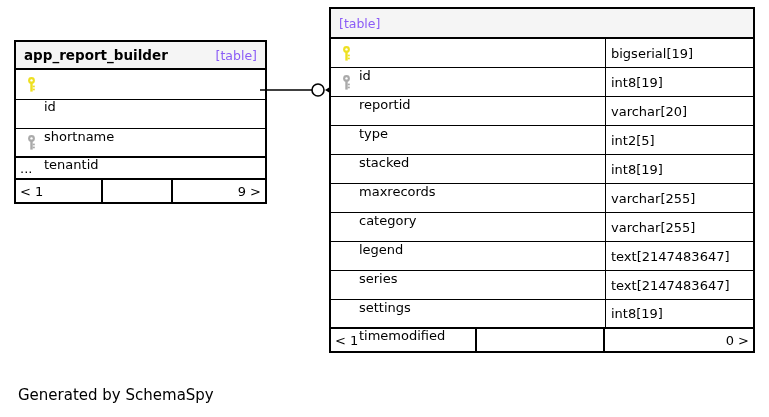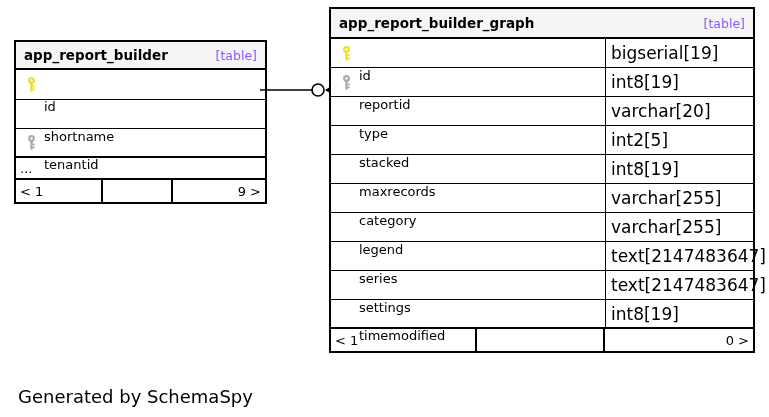--- a/index.html
+++ b/index.html
@@ -71,21 +71,21 @@
     border-left: 1.5px solid #000000;
     white-space: nowrap;
   }
   .er-colname {
     font-size: 13px;
     color: #000000;
     white-space: nowrap;
     margin-top: 44px;
   }
   .er-coltype {
-    font-size: 17px;
+    font-size: 13px;
     color: #000000;
     white-space: nowrap;
   }
 
   
   .key-slot {
     width: 17px;
     min-width: 17px;
     height: 16px;
     margin-right: 4px;
@@ -141,21 +141,21 @@
     width: 78px;
     height: 40px;
     overflow: visible;
   }
 
   
   #caption {
     position: absolute;
     left: 18px;
     top: 386px;
-    font-size: 18px;
+    font-size: 15px;
     color: #000000;
     white-space: nowrap;
   }
 </style>
 </head>
 <body>
 
 <div class="er-table" id="table-left" style="left:14px; top:40px; width:253px;">
 
   <div class="er-header">
@@ -211,21 +211,20 @@
 
 <svg id="connector">
   <line x1="0" y1="20" x2="52" y2="20" stroke="#000000" stroke-width="1.6"></line>
   <circle cx="58" cy="20" r="6" fill="#ffffff" stroke="#000000" stroke-width="1.6"></circle>
   <polygon points="78,12 78,28 65,20" fill="#000000"></polygon>
 </svg>
 
 <div class="er-table" id="table-right" style="left:329px; top:7px; width:426px;">
 
   <div class="er-header" style="height:30px;">
-    <span class="er-title">app_report_builder_graph</span>
     <span class="er-tag">[table]</span>
   </div>
 
   <div class="er-row" style="height:29px;">
     <div class="er-name-cell">
       <span class="key-slot">
         <svg width="9" height="15" viewBox="0 0 9 15">
           <circle cx="4.5" cy="3.4" r="3.4" fill="#eee021"></circle>
           <circle cx="4.5" cy="3.4" r="1.2" fill="#ffffff"></circle>
           <rect x="3.3" y="5.6" width="2.4" height="9" fill="#eee021"></rect>

